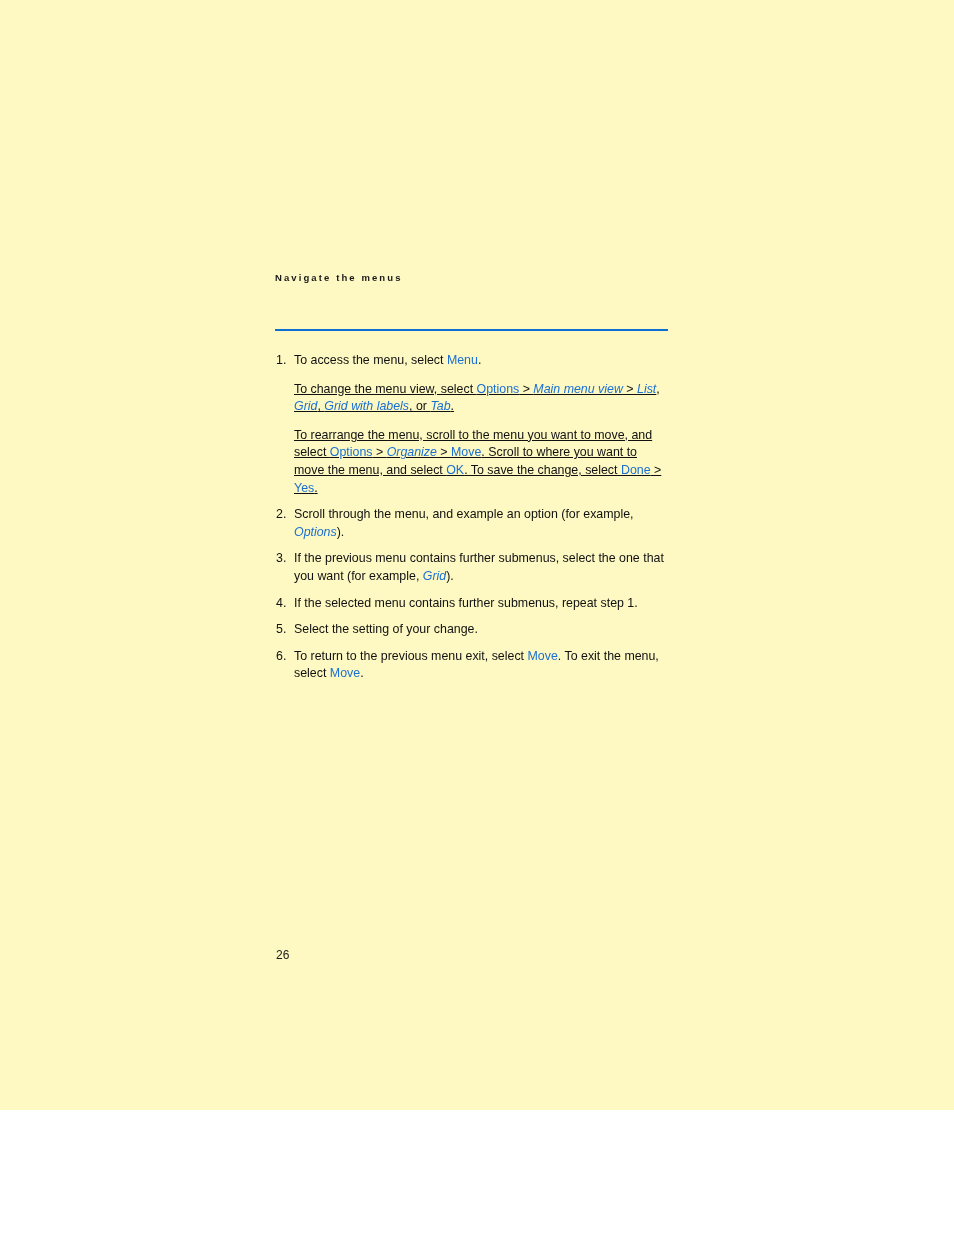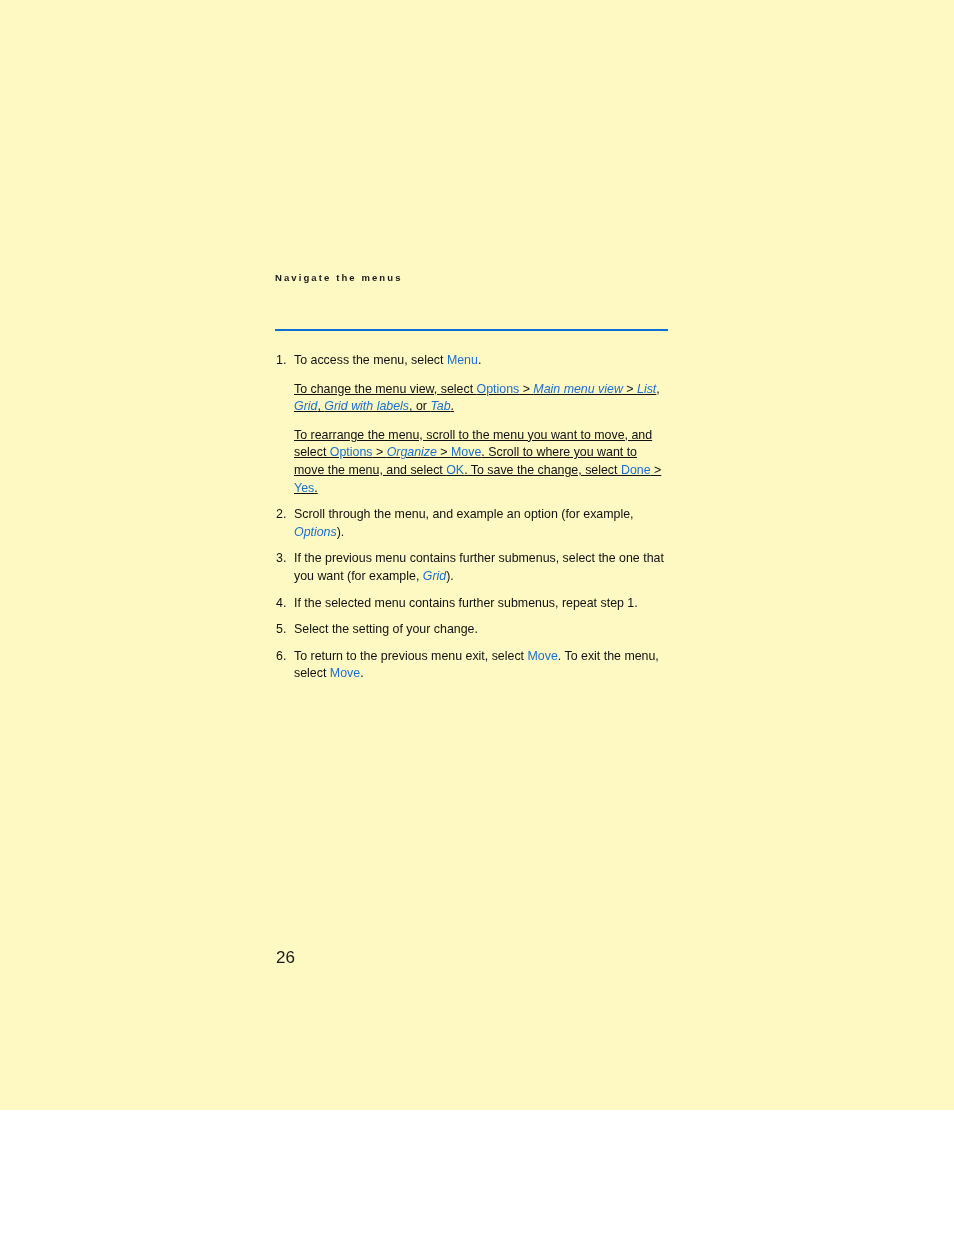--- a/index.html
+++ b/index.html
@@ -111,21 +111,21 @@
   }
   .sep {
     color: #111111;
   }
 
   
   .folio {
     position: absolute;
     left: 276px;
     top: 948px;
-    font-size: 17px;
+    font-size: 12px;
     color: #1a1a1a;
   }
 </style>
 </head>
 <body>
 
 <div class="page">
 
   <div class="running-head">Navigate the menus</div>
 

